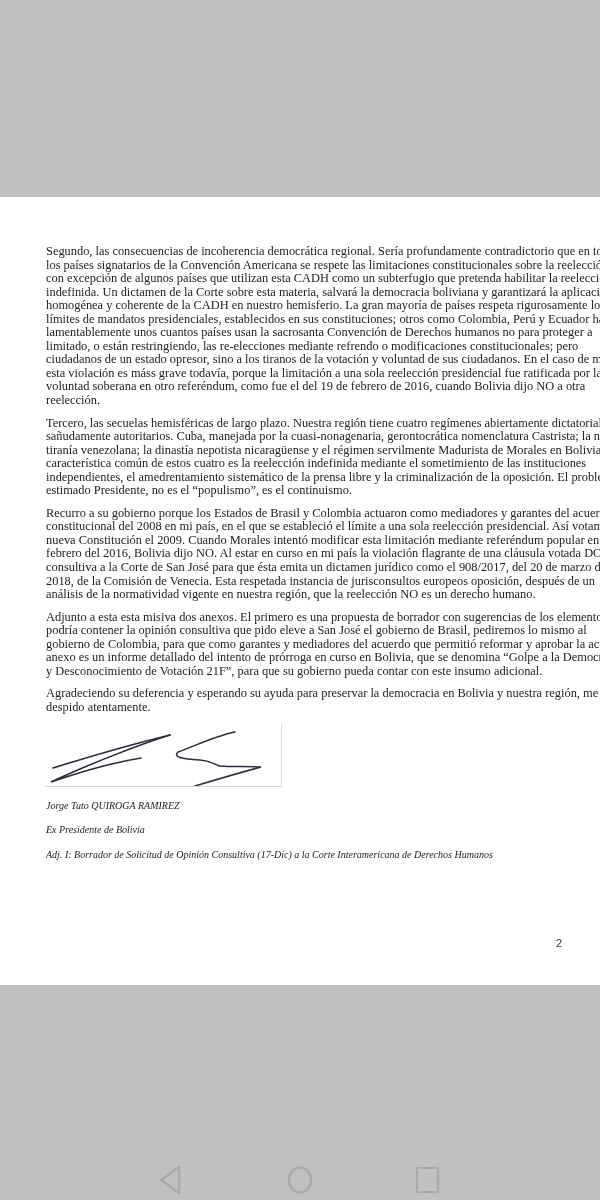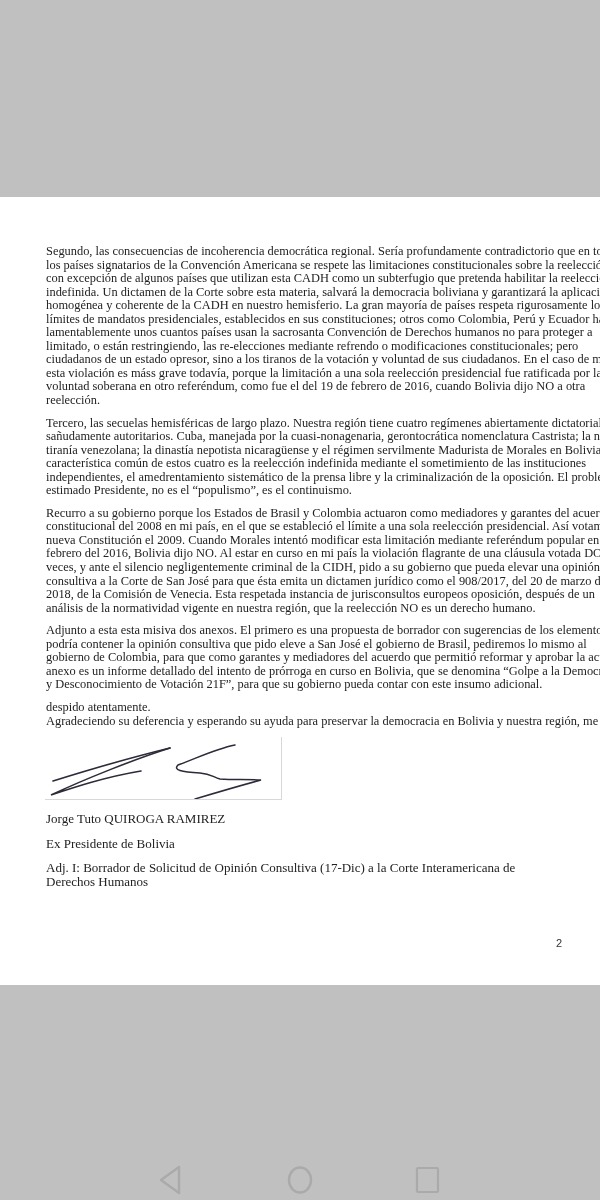--- a/index.html
+++ b/index.html
@@ -21,21 +21,21 @@
   }
   .para { margin: 0 0 9px 0; }
   .line { display: block; white-space: nowrap; }
   .sig-box {
     position: relative; width: 236px; height: 62px;
     margin: 0 0 12px -1px;
     border-right: 1px solid #d8d8d8;
     border-bottom: 1px solid #d8d8d8;
   }
   .sig-box svg { position: absolute; left: 0; top: 0; }
-  .sig-line { margin: 0 0 11px 0; font-size: 13px; }
+  .sig-line { margin: 0 0 11px 0; font-size: 10px; font-style: italic; }
   .page-num {
     position: absolute; left: 556px; top: 740px;
     font-family: "Liberation Sans", "DejaVu Sans", sans-serif;
     font-size: 11px; color: #333;
   }
   .nav-btn {
     position: absolute; top: 1165px; width: 30px; height: 30px;
     display: flex; align-items: center; justify-content: center;
   }
 </style>
@@ -67,37 +67,36 @@
       <span class="line">característica común de estos cuatro es la reelección indefinida mediante el sometimiento de las instituciones</span>
       <span class="line">independientes, el amedrentamiento sistemático de la prensa libre y la criminalización de la oposición. El problema,</span>
       <span class="line">estimado Presidente, no es el “populismo”, es el continuismo.</span>
     </p>
 
     <p class="para">
       <span class="line">Recurro a su gobierno porque los Estados de Brasil y Colombia actuaron como mediadores y garantes del acuerdo</span>
       <span class="line">constitucional del 2008 en mi país, en el que se estableció el límite a una sola reelección presidencial. Así votamos la</span>
       <span class="line">nueva Constitución el 2009. Cuando Morales intentó modificar esta limitación mediante referéndum popular en</span>
       <span class="line">febrero del 2016, Bolivia dijo NO. Al estar en curso en mi país la violación flagrante de una cláusula votada DOS</span>
-      <span class="line">veces, y ante el silencio negligentemente criminal de la CIDH, pido a su gobierno que pueda elevar una opinión</span>
       <span class="line">consultiva a la Corte de San José para que ésta emita un dictamen jurídico como el 908/2017, del 20 de marzo de</span>
       <span class="line">2018, de la Comisión de Venecia. Esta respetada instancia de jurisconsultos europeos oposición, después de un</span>
       <span class="line">análisis de la normatividad vigente en nuestra región, que la reelección NO es un derecho humano.</span>
     </p>
 
     <p class="para">
       <span class="line">Adjunto a esta esta misiva dos anexos. El primero es una propuesta de borrador con sugerencias de los elementos que</span>
       <span class="line">podría contener la opinión consultiva que pido eleve a San José el gobierno de Brasil, pediremos lo mismo al</span>
       <span class="line">gobierno de Colombia, para que como garantes y mediadores del acuerdo que permitió reformar y aprobar la actual</span>
       <span class="line">anexo es un informe detallado del intento de prórroga en curso en Bolivia, que se denomina “Golpe a la Democracia</span>
       <span class="line">y Desconocimiento de Votación 21F”, para que su gobierno pueda contar con este insumo adicional.</span>
     </p>
 
     <p class="para">
+      <span class="line">Agradeciendo su deferencia y esperando su ayuda para preservar la democracia en Bolivia y nuestra región, me</span>
       <span class="line">despido atentamente.</span>
-      <span class="line">Agradeciendo su deferencia y esperando su ayuda para preservar la democracia en Bolivia y nuestra región, me</span>
     </p>
 
     <div class="sig-box">
       <svg width="236" height="62" viewBox="0 0 236 62">
         <path d="M8 44 C 40 34, 80 22, 125 11" fill="none" stroke="#2b2b3a" stroke-width="1.6" stroke-linecap="round"></path>
         <path d="M125 11 C 90 22, 40 42, 6 58 C 30 50, 60 40, 96 34" fill="none" stroke="#2b2b3a" stroke-width="1.6" stroke-linecap="round"></path>
         <path d="M190 8 C 170 12, 150 22, 133 28 C 128 33, 136 35, 155 36 C 166 37, 168 40, 175 42 C 190 43, 200 42, 216 43 C 190 50, 170 56, 150 62" fill="none" stroke="#2b2b3a" stroke-width="1.5" stroke-linecap="round"></path>
       </svg>
     </div>
 

